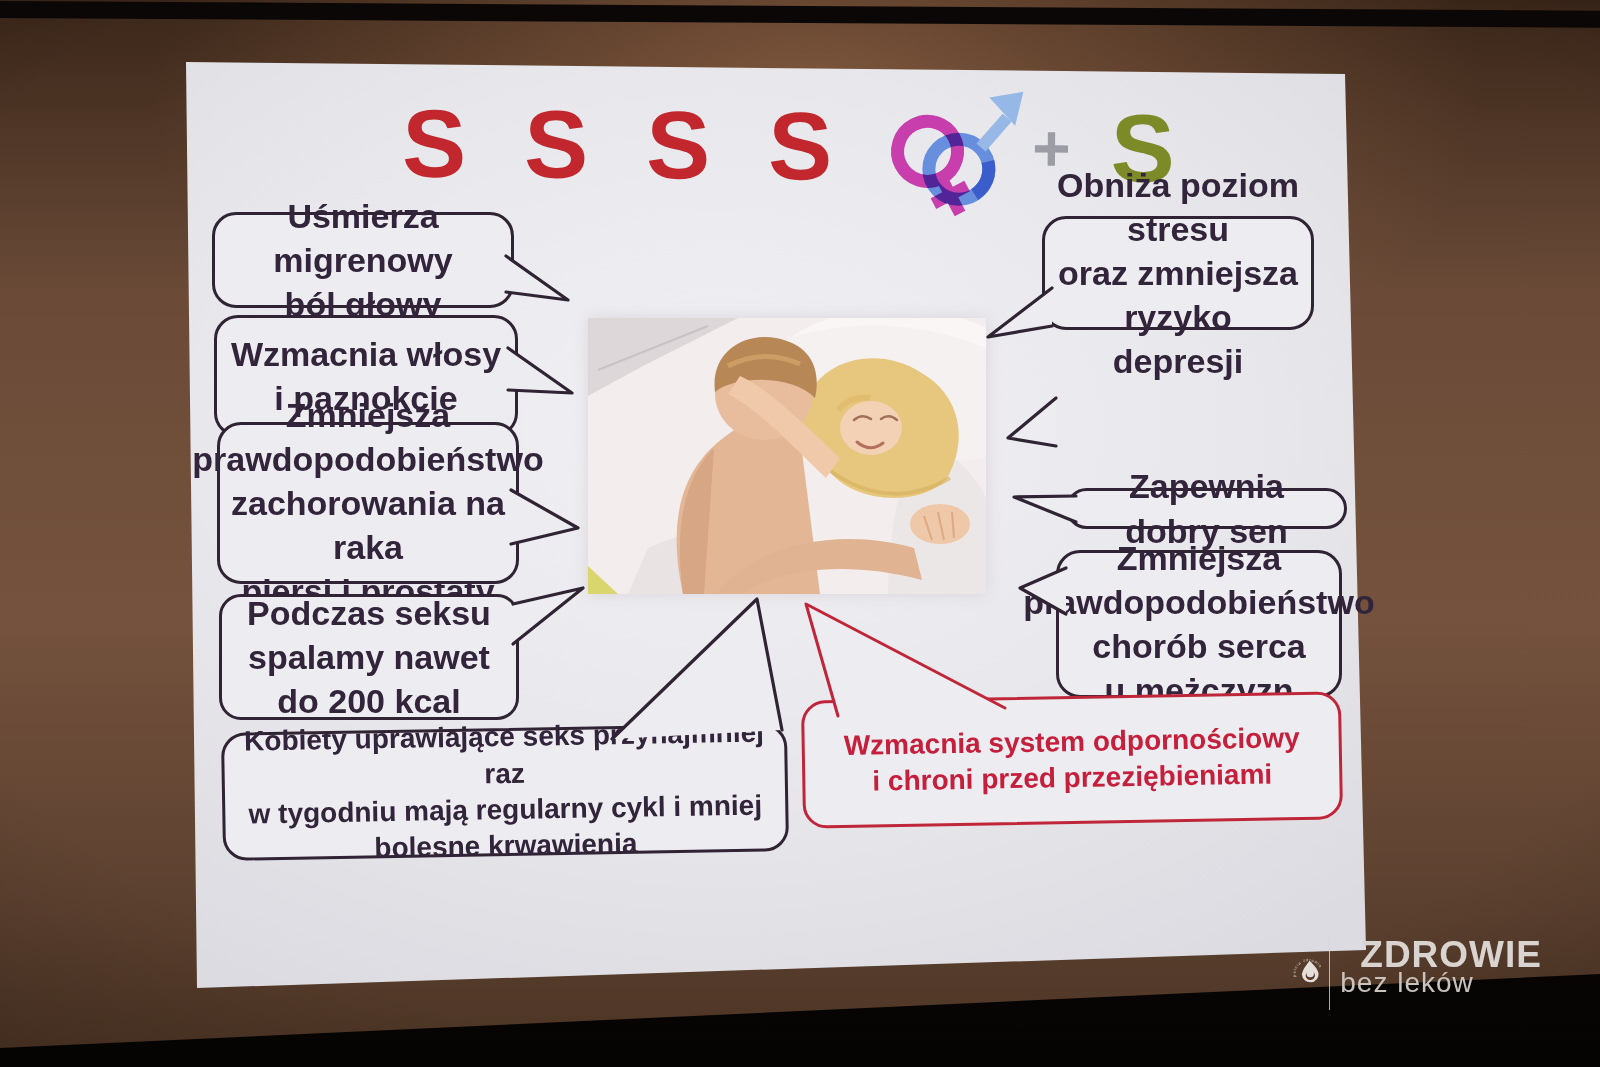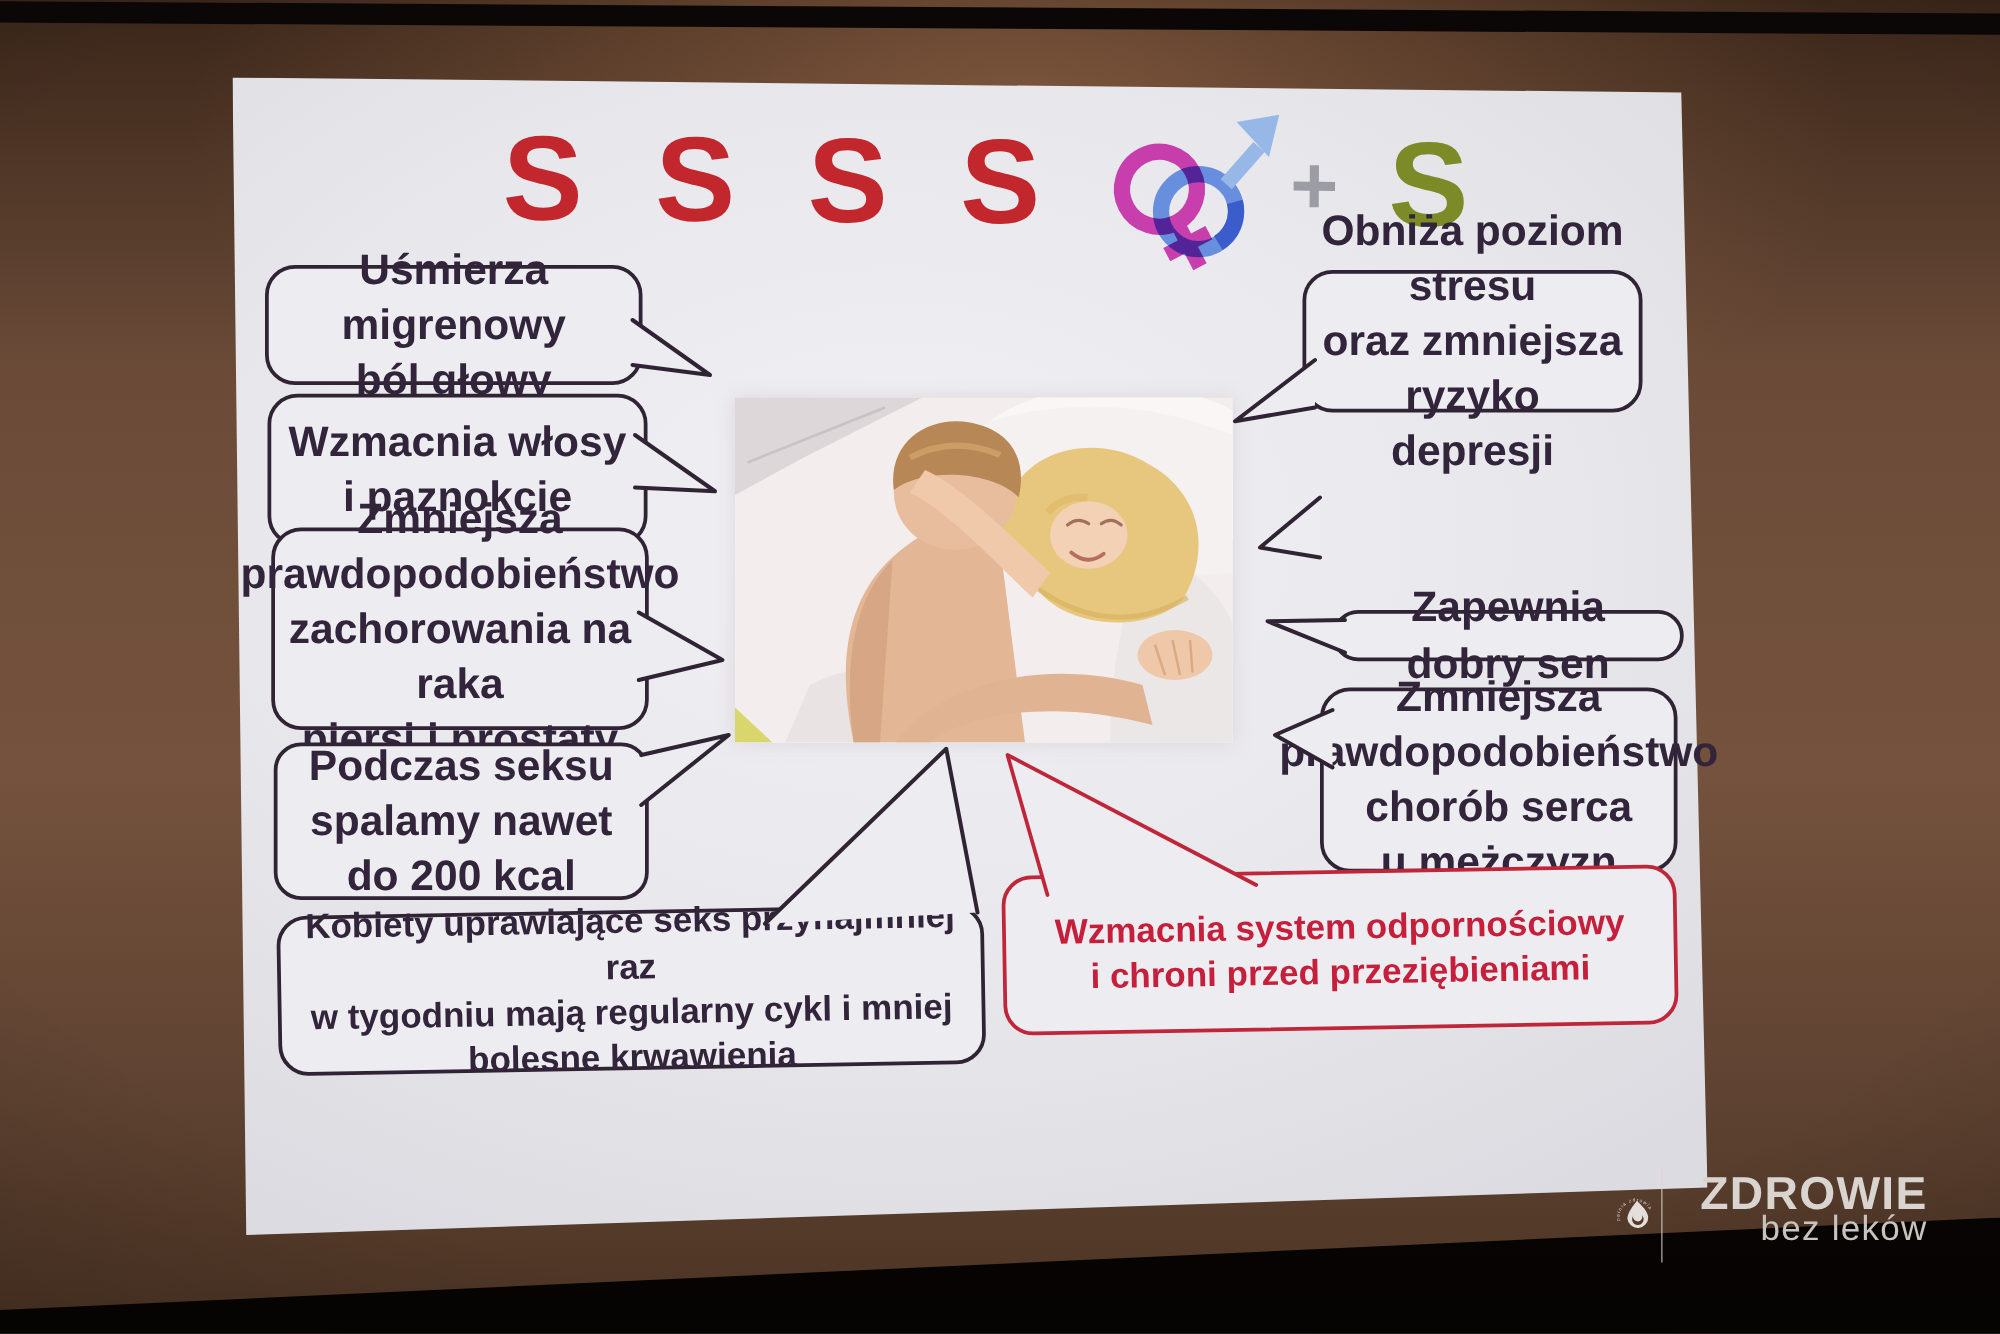--- a/index.html
+++ b/index.html
@@ -27,21 +27,21 @@
     font-size:34px;line-height:1.3;padding:4px 10px;}
   .bub.red{border-color:#c0263a;color:#c51f3c;}
   .tails{position:absolute;inset:0;z-index:3;pointer-events:none;}
   .photo{position:absolute;left:588px;top:318px;width:398px;height:276px;z-index:2;
     box-shadow:0 0 14px rgba(210,205,210,.7);}
   .logo{position:absolute;left:1292px;top:920px;width:250px;height:110px;z-index:5;display:flex;align-items:flex-start;}
   .logo-icon{position:relative;width:100px;height:100px;transform:rotate(-4deg);}
   .logo-div{width:3px;height:76px;background:rgba(219,213,207,.8);margin:14px 10px 0 2px;}
   .logo-text{padding-top:18px;}
   .brand-bold{font-size:37px;font-weight:bold;color:#d9d4cf;letter-spacing:1px;line-height:.9;margin-left:20px;}
-  .brand-light{font-size:28px;font-weight:normal;color:#c9c3be;text-align:right;margin-top:-4px;letter-spacing:1px;}
+  .brand-light{font-size:28px;font-weight:normal;color:#c9c3be;margin-top:-4px;letter-spacing:1px;}
 </style>
 </head>
 <body>
 
 <div class="canvas">
 
   <div class="topbar"></div>
   <div class="slide-bg"></div>
   <div class="botwedge"></div>
 

